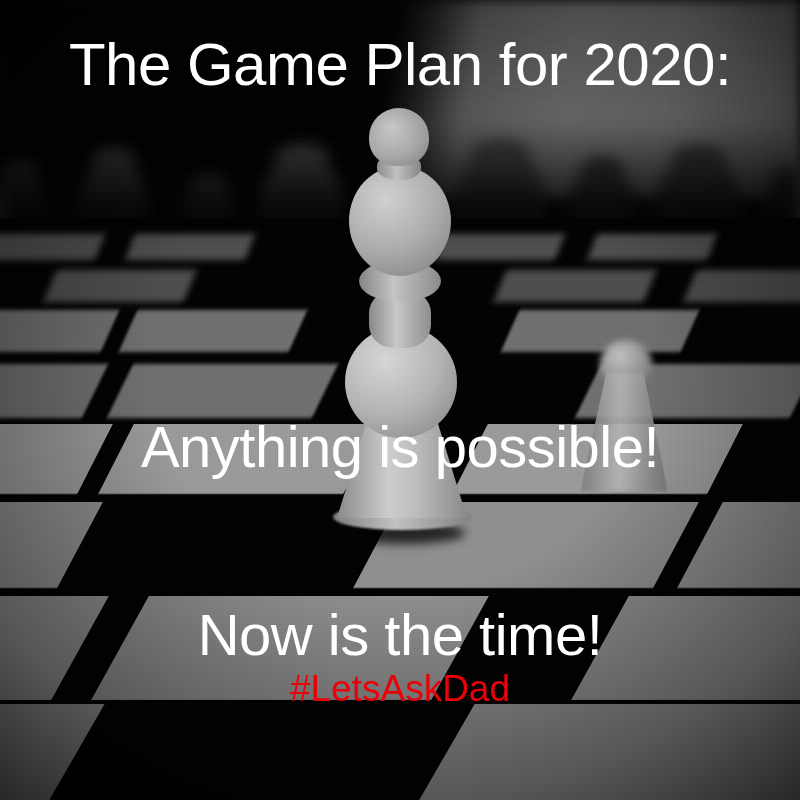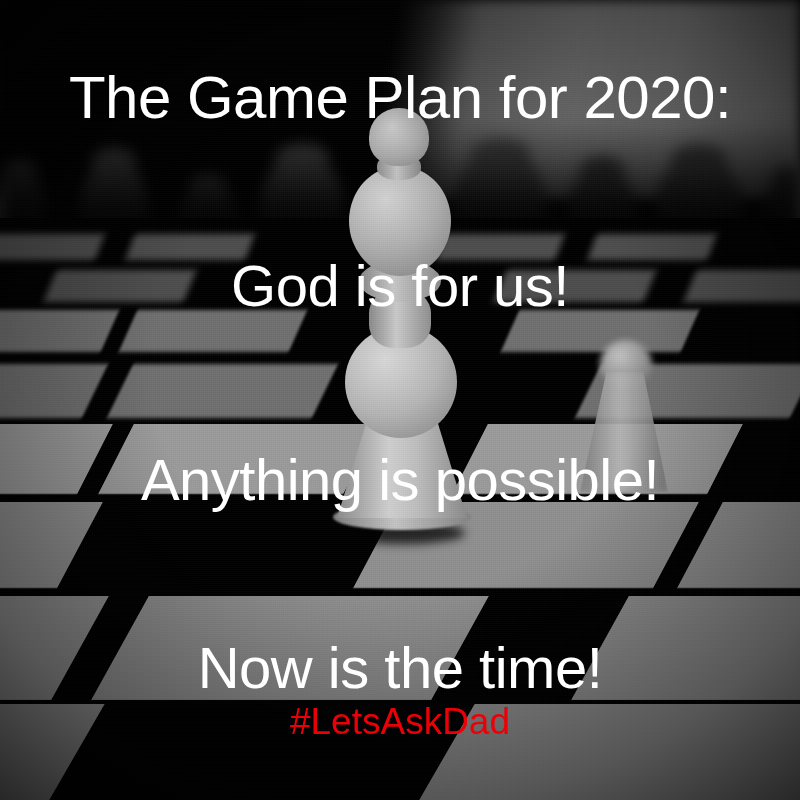--- a/index.html
+++ b/index.html
@@ -205,21 +205,20 @@
   }
 
   
   .text-layer {
     position: absolute;
     inset: 0;
     display: flex;
     flex-direction: column;
     align-items: center;
     pointer-events: none;
-    margin-top: 33px;
   }
   .headline, .line, .hashtag {
     position: absolute;
     left: 0;
     width: 800px;
     text-align: center;
     color: #ffffff;
     font-weight: 400;
     letter-spacing: -0.5px;
     white-space: nowrap;
@@ -312,21 +311,20 @@
       <div class="pawn-head"></div>
     </div>
 
     <div class="grain"></div>
     <div class="vignette"></div>
   </div>
 
   <div class="text-layer">
     <div class="headline" style="color: rgb(255, 255, 255);">The Game Plan for 2020:</div>
 
-    <div class="line line-1" style="color: rgb(255, 255, 255);">God is for us!</div>
 
     <div class="line line-2" style="color: rgb(255, 255, 255);">Anything is possible!</div>
 
     <div class="line line-3" style="color: rgb(255, 255, 255);">Now is the time!</div>
 
     <div class="hashtag" style="color: rgb(236, 0, 8);">#LetsAskDad</div>
   </div>
 
 </div>
 

